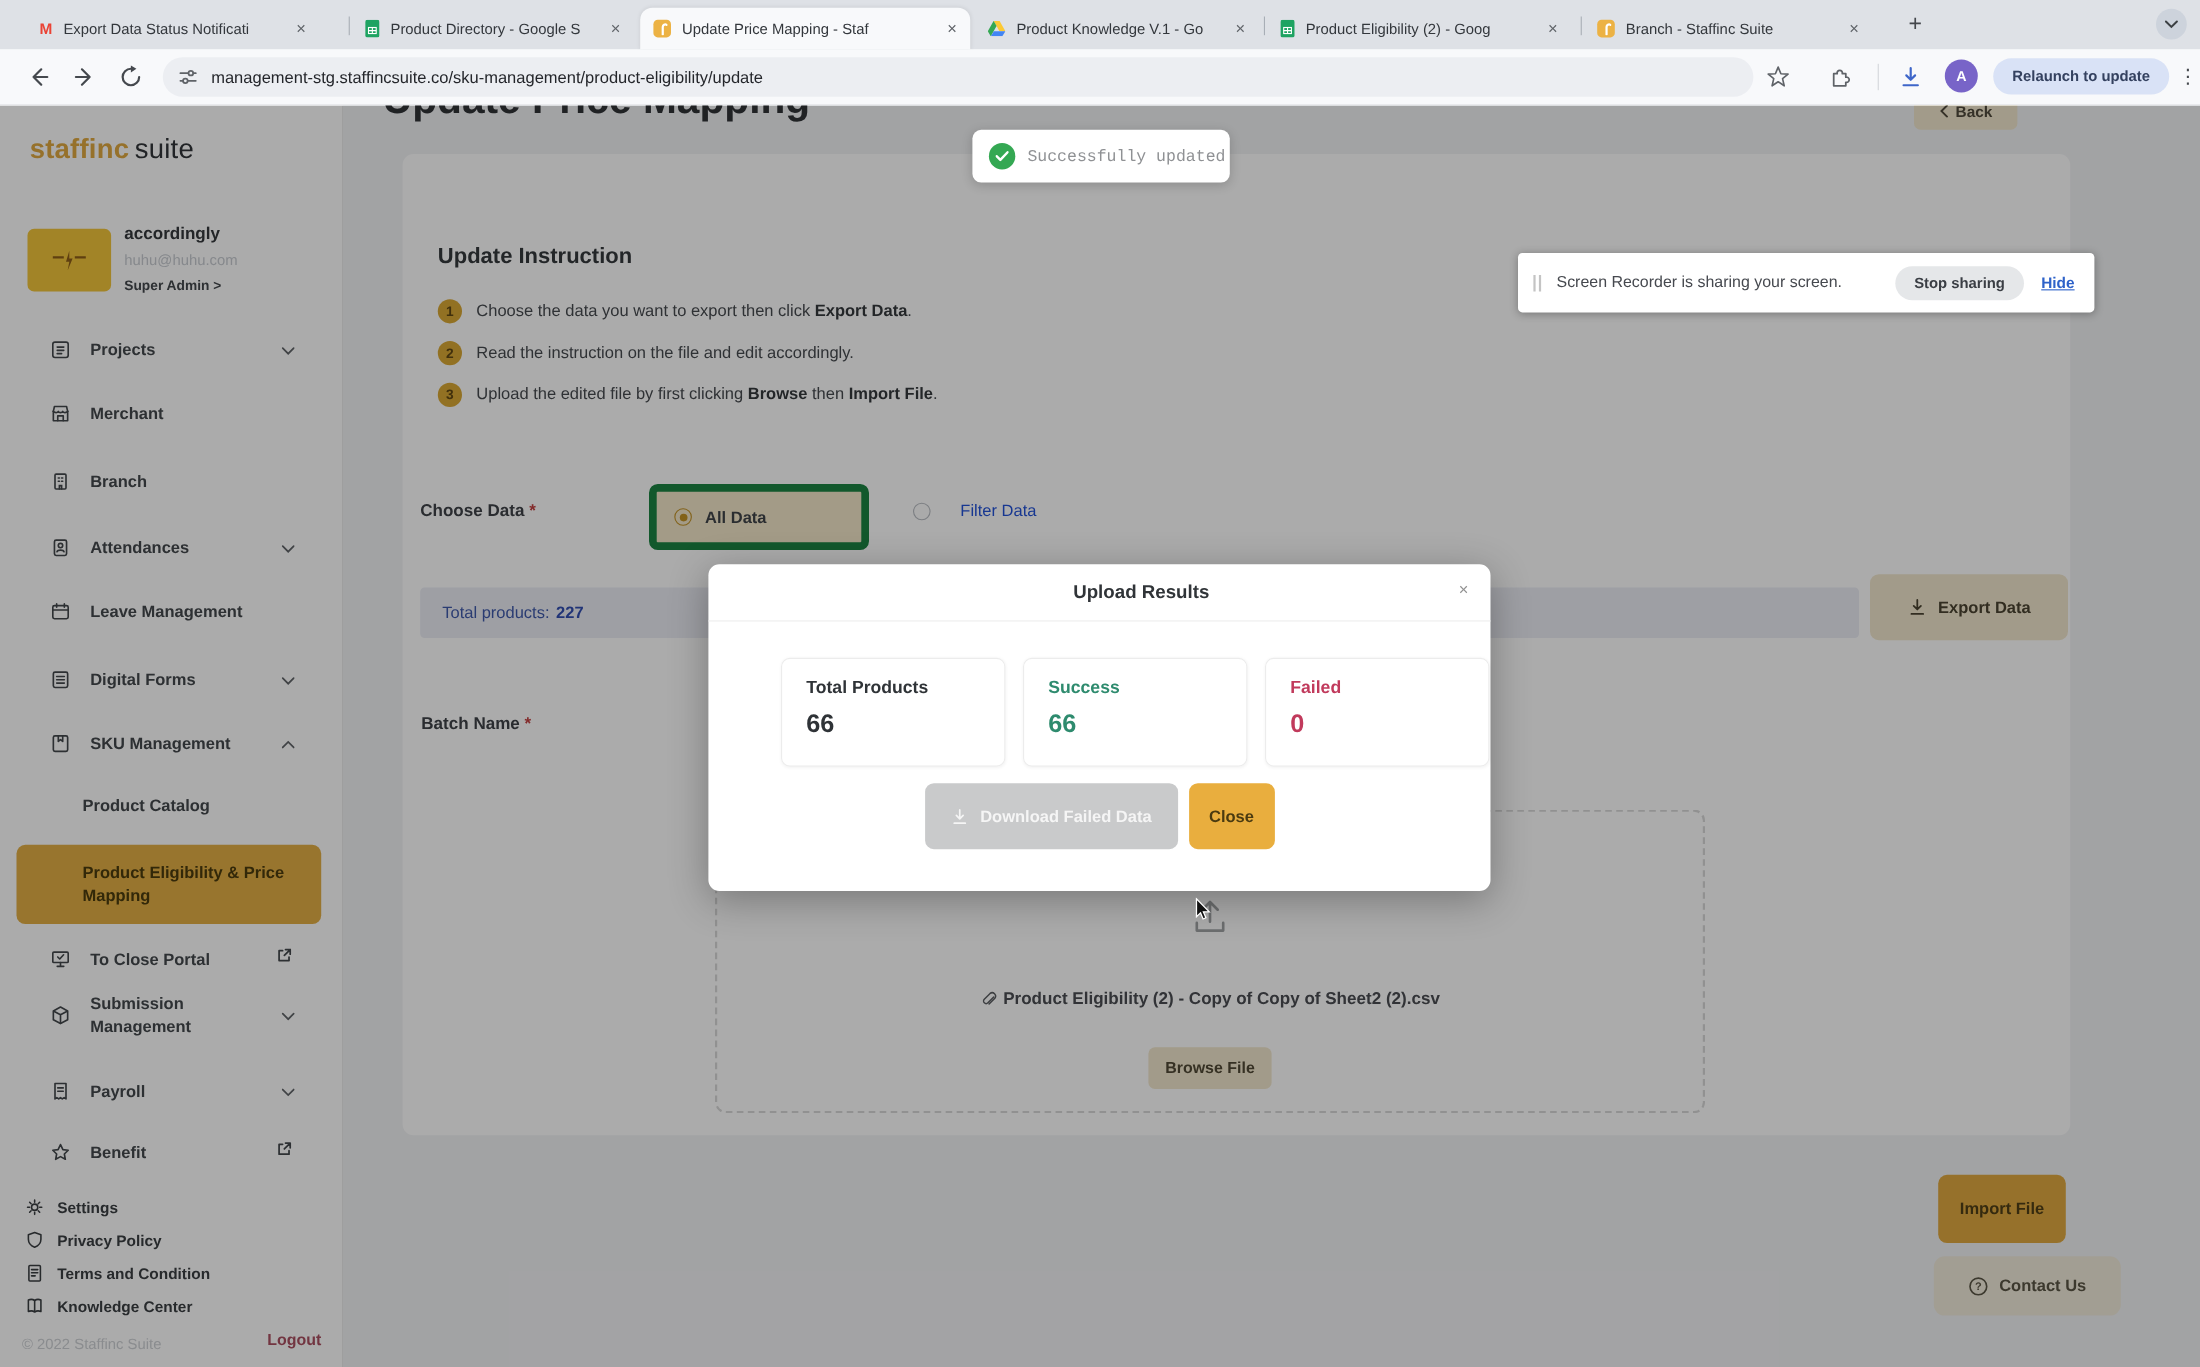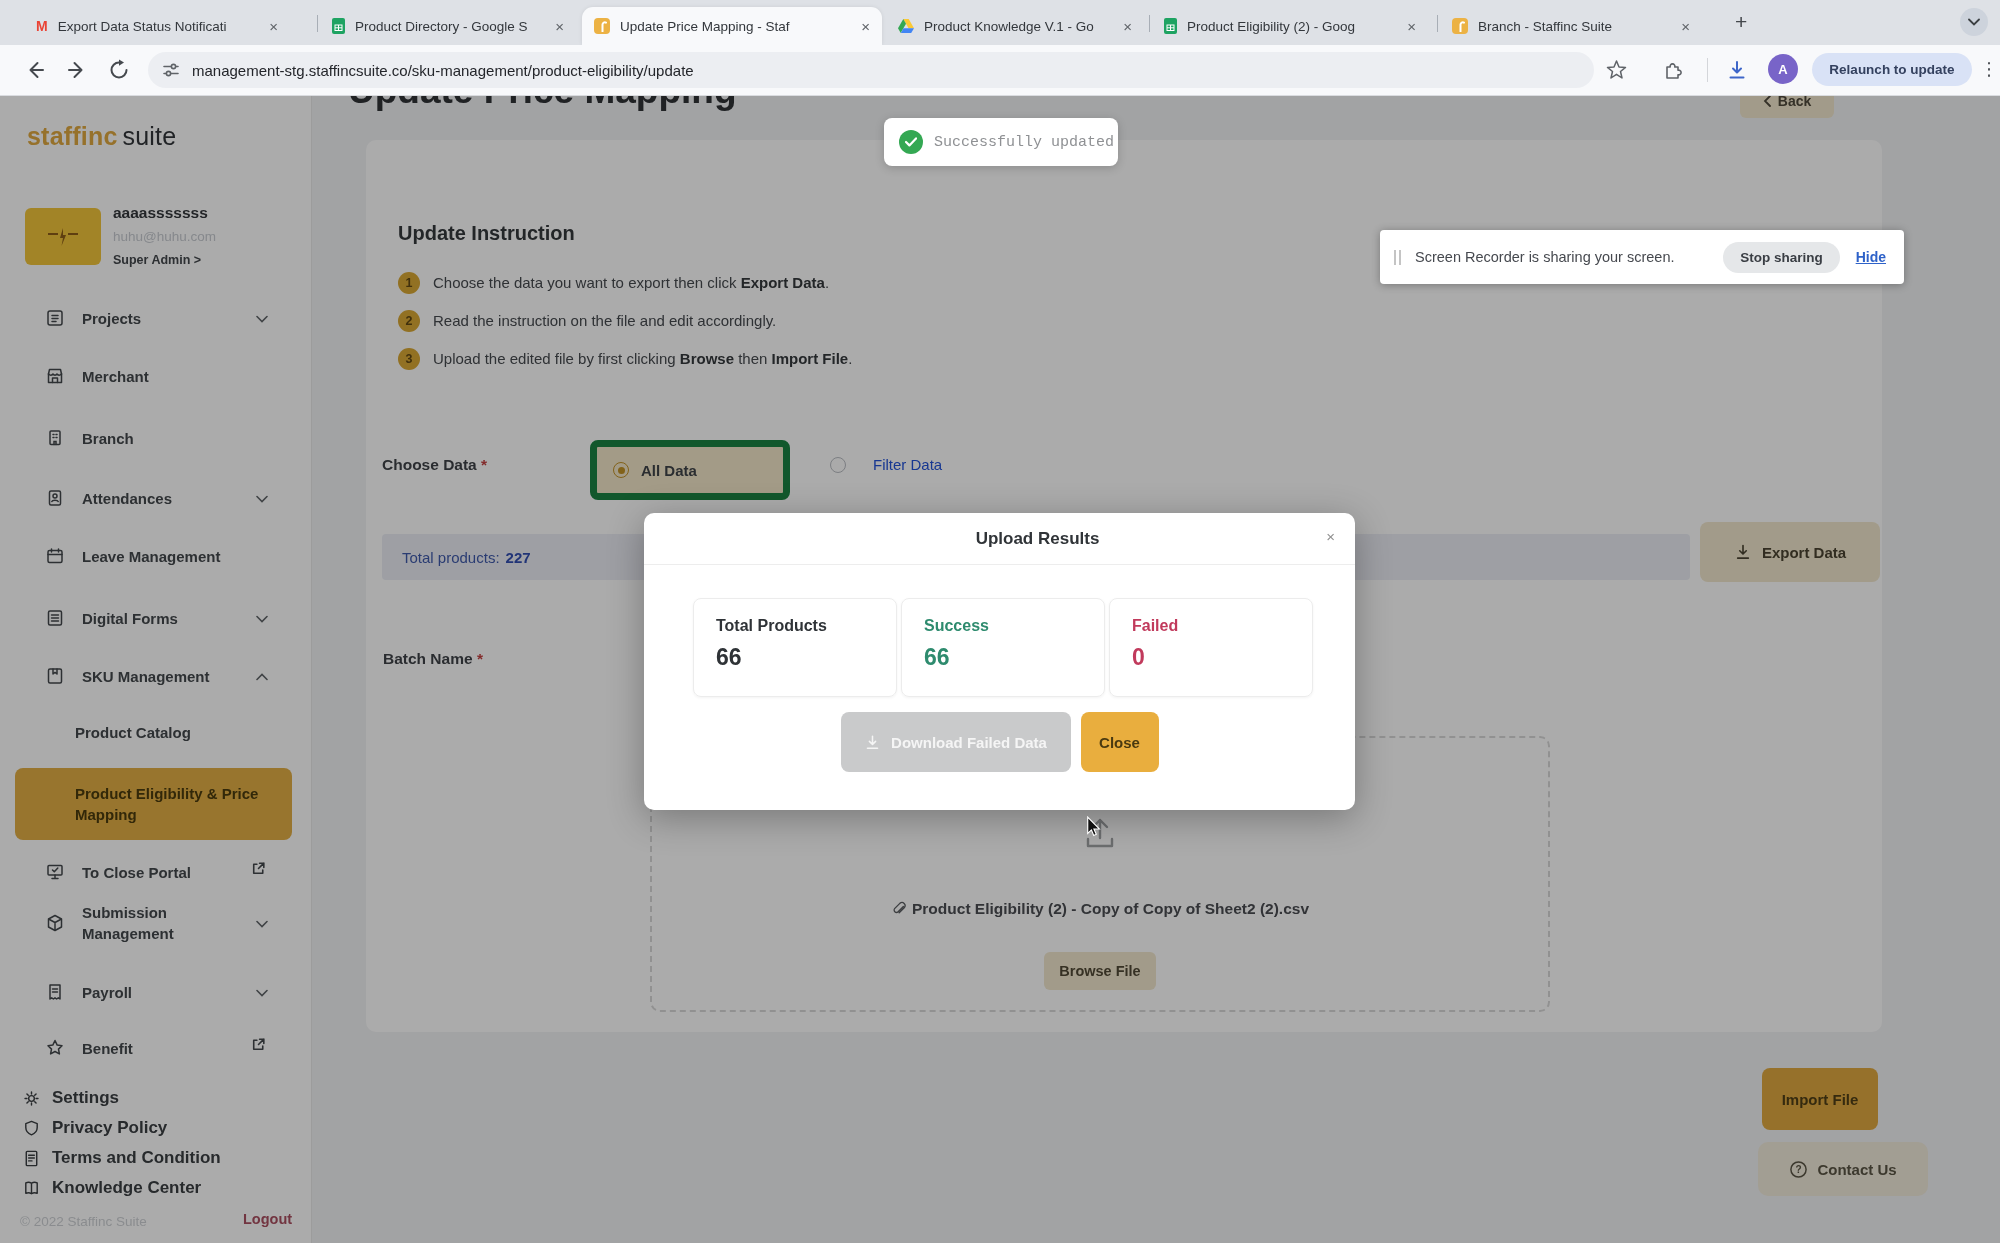--- a/index.html
+++ b/index.html
@@ -39,21 +39,21 @@
   .uavatar{position:absolute;left:25px;top:112px;width:76px;height:57px;border-radius:6px;background:#F2C435;display:flex;align-items:center;justify-content:center;}
   .uname{position:absolute;left:113px;top:108px;font-size:15.5px;font-weight:800;color:#2E3236;}
   .uemail{position:absolute;left:113px;top:133px;font-size:13.5px;color:#C6CAD0;}
   .urole{position:absolute;left:113px;top:157px;font-size:12.5px;font-weight:600;color:#3E4247;}
   .sitem{position:absolute;left:45px;display:flex;align-items:center;gap:17px;color:#3E4347;font-size:15px;font-weight:600;}
   .subitem{position:absolute;left:75px;font-size:15px;font-weight:700;color:#3E4347;}
   .activebox{position:absolute;left:15px;top:672px;width:277px;height:72px;border-radius:8px;background:var(--gold-active);}
   .activebox .txt{padding:15px 0 0 60px;font-size:15px;font-weight:700;color:#463607;line-height:21px;width:200px;}
   .chev{position:absolute;left:256px;}
   .extlink{position:absolute;left:250px;}
-  .frow{position:absolute;left:22px;display:flex;align-items:center;gap:11px;color:#35393D;font-size:17px;font-weight:600;}
+  .frow{position:absolute;left:22px;display:flex;align-items:center;gap:11px;color:#35393D;font-size:14px;font-weight:600;}
   .copyright{position:absolute;left:20px;top:1118px;font-size:13.5px;color:#CDD0D4;}
   .logout{position:absolute;left:243px;top:1115px;font-size:14.5px;font-weight:700;color:var(--logout-red);}
 
   
   .pagetitle{position:absolute;left:348px;top:-26px;font-size:37px;font-weight:800;color:#2A2D31;margin:0;}
   .backbtn{position:absolute;left:1740px;top:-12px;width:94px;height:34px;background:#F2E7CC;border-radius:6px;display:flex;align-items:center;justify-content:center;gap:7px;color:#4A4436;font-size:14px;font-weight:600;}
   .card{position:absolute;left:366px;top:44px;width:1516px;height:892px;background:#FFFFFF;border-radius:10px;}
   .iheading{position:absolute;left:398px;top:126px;font-size:20px;font-weight:800;color:#2F3337;}
   .steprow{position:absolute;left:398px;display:flex;align-items:flex-start;gap:13px;font-size:15px;color:#41454A;}
   .stepnum{flex:none;width:22px;height:22px;border-radius:50%;background:var(--gold-circle);color:#5C430C;font-size:12.5px;font-weight:700;display:flex;align-items:center;justify-content:center;}
@@ -87,21 +87,21 @@
   .grip i{width:2px;height:15px;background:#C4C4C4;}
   .recbar .msg{font-size:14.5px;color:#46494F;flex:1;}
   .stopbtn{height:31px;padding:0 17px;border-radius:16px;background:#E5E7E9;display:flex;align-items:center;font-size:13.5px;font-weight:600;color:#3A3E44;}
   .hidelink{margin-left:16px;font-size:14px;font-weight:600;color:var(--link-blue);text-decoration:underline;}
 
   
   .modal{position:absolute;left:644px;top:417px;width:711px;height:297px;background:#FFFFFF;border-radius:10px;box-shadow:0 8px 36px rgba(0,0,0,0.3);z-index:70;}
   .mheader{position:absolute;left:0;top:0;width:711px;height:52px;border-bottom:1px solid #EDEDED;box-sizing:border-box;}
   .mtitle{position:absolute;left:0;top:0;width:787px;height:52px;display:flex;align-items:center;justify-content:center;font-size:17px;font-weight:800;color:#303438;}
   .mclose{position:absolute;right:20px;top:15px;font-size:15px;color:#909090;}
-  .stats{position:absolute;left:33px;top:85px;display:flex;gap:4px;padding-left:16px;}
+  .stats{position:absolute;left:50px;top:85px;display:flex;gap:16px;padding-left:16px;}
   .stat{width:204px;height:99px;border:1px solid #ECECEC;border-radius:8px;box-sizing:border-box;padding:18px 0 0 22px;box-shadow:0 1px 3px rgba(0,0,0,0.05);}
   .stat .lbl{font-size:16px;font-weight:700;color:#2F3337;}
   .stat .val{font-size:23px;font-weight:800;color:#2F3337;margin-top:9px;}
   .stat.ok .lbl,.stat.ok .val{color:var(--success-green);}
   .stat.bad .lbl,.stat.bad .val{color:var(--failed-red);}
   .mbtns{position:absolute;left:0;top:199px;width:711px;display:flex;justify-content:center;gap:10px;}
   .dlbtn{width:230px;height:60px;background:#C9CACB;border-radius:8px;display:flex;align-items:center;justify-content:center;gap:10px;font-size:15px;font-weight:600;color:#F5F5F5;}
   .mclosebtn{width:78px;height:60px;background:#E9AE3E;border-radius:8px;display:flex;align-items:center;justify-content:center;font-size:15px;font-weight:700;color:#4A3A10;}
 
   .cursor{position:absolute;left:1086px;top:720px;z-index:90;}
@@ -234,21 +234,21 @@
     <div class="sidebar">
       <div class="logo">
         <span class="p1">staffinc</span><span class="p2">suite</span>
       </div>
       <div class="uavatar">
         <svg width="34" height="22" viewBox="0 0 34 22">
             <path d="M2 8 H12 M22 8 H32" stroke="#8A5A12" stroke-width="2"></path>
             <path d="M17 2 L14 12 H17 L15.5 20 L20 9 H17 Z" fill="#8A5A12"></path>
           </svg>
       </div>
-      <div class="uname">aaaasssssss</div>
+      <div class="uname">accordingly</div>
       <div class="uemail">huhu@huhu.com</div>
       <div class="urole">Super Admin &gt;</div>
 
       <div class="sitem" style="top:212px;">
         <span>
             <svg width="20" height="20" viewBox="0 0 20 20" fill="none" stroke="#3E4347" stroke-width="1.5" stroke-linecap="round">
               <rect x="3" y="3" width="14" height="14" rx="2"></rect>
               <path d="M7 7.5 H13 M7 10.5 H13 M7 13.5 H11"></path>
             </svg>
           </span>

